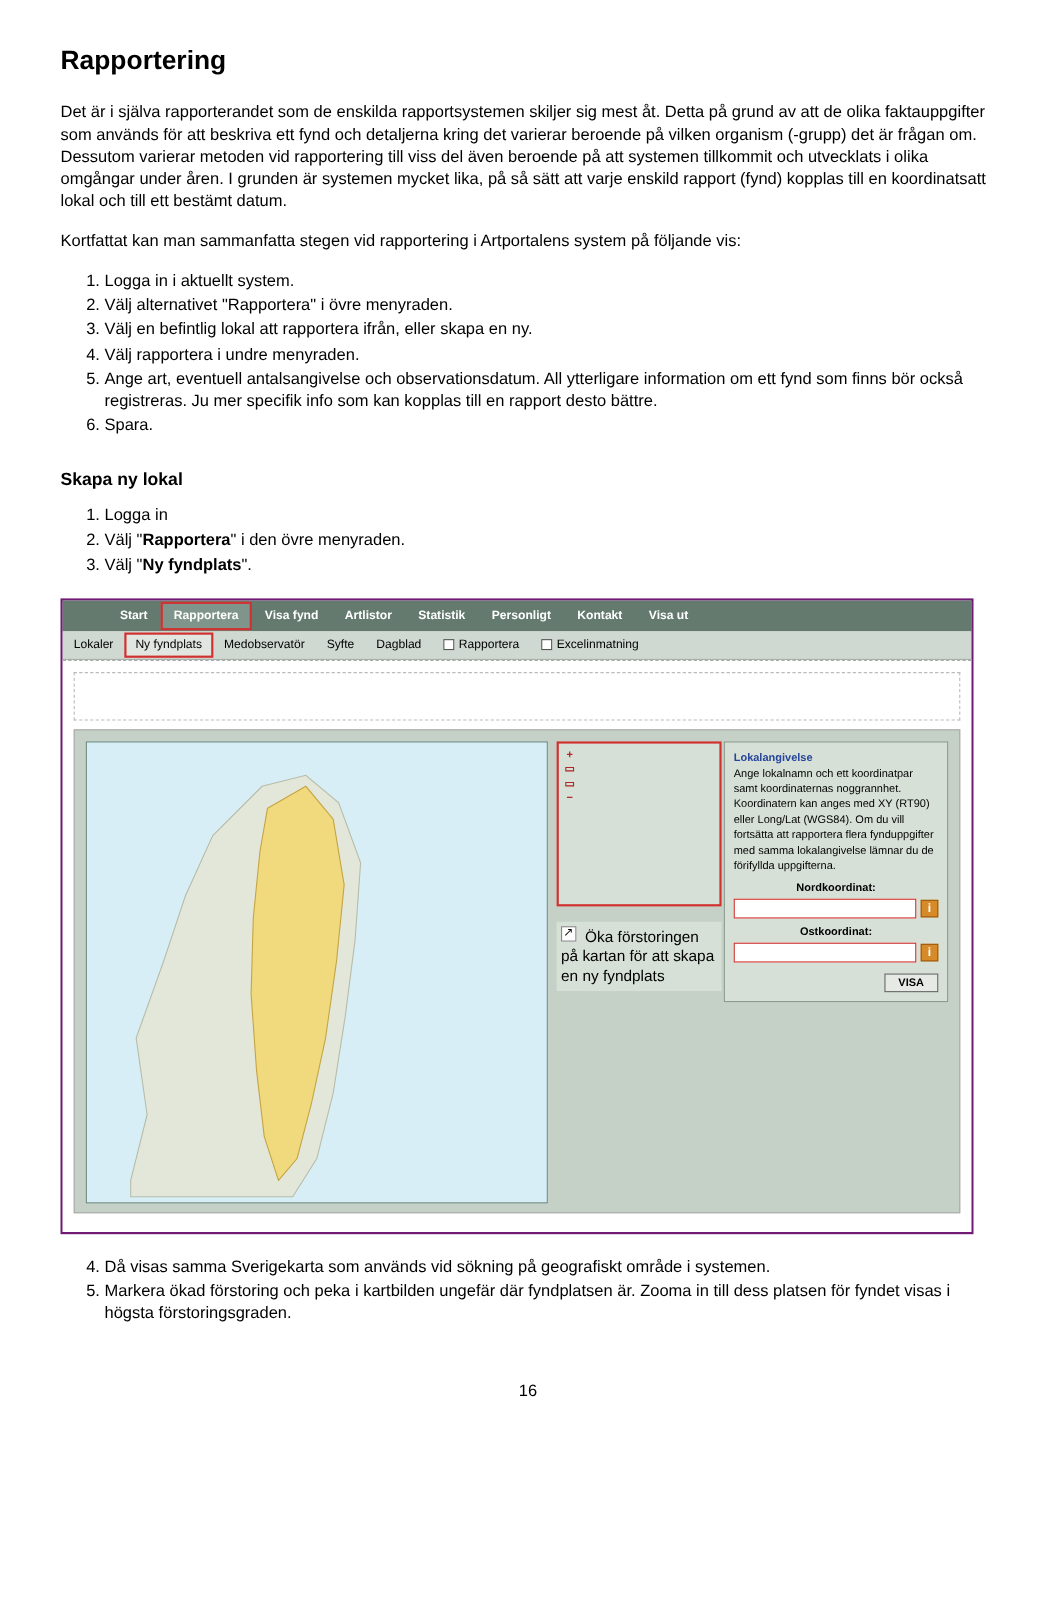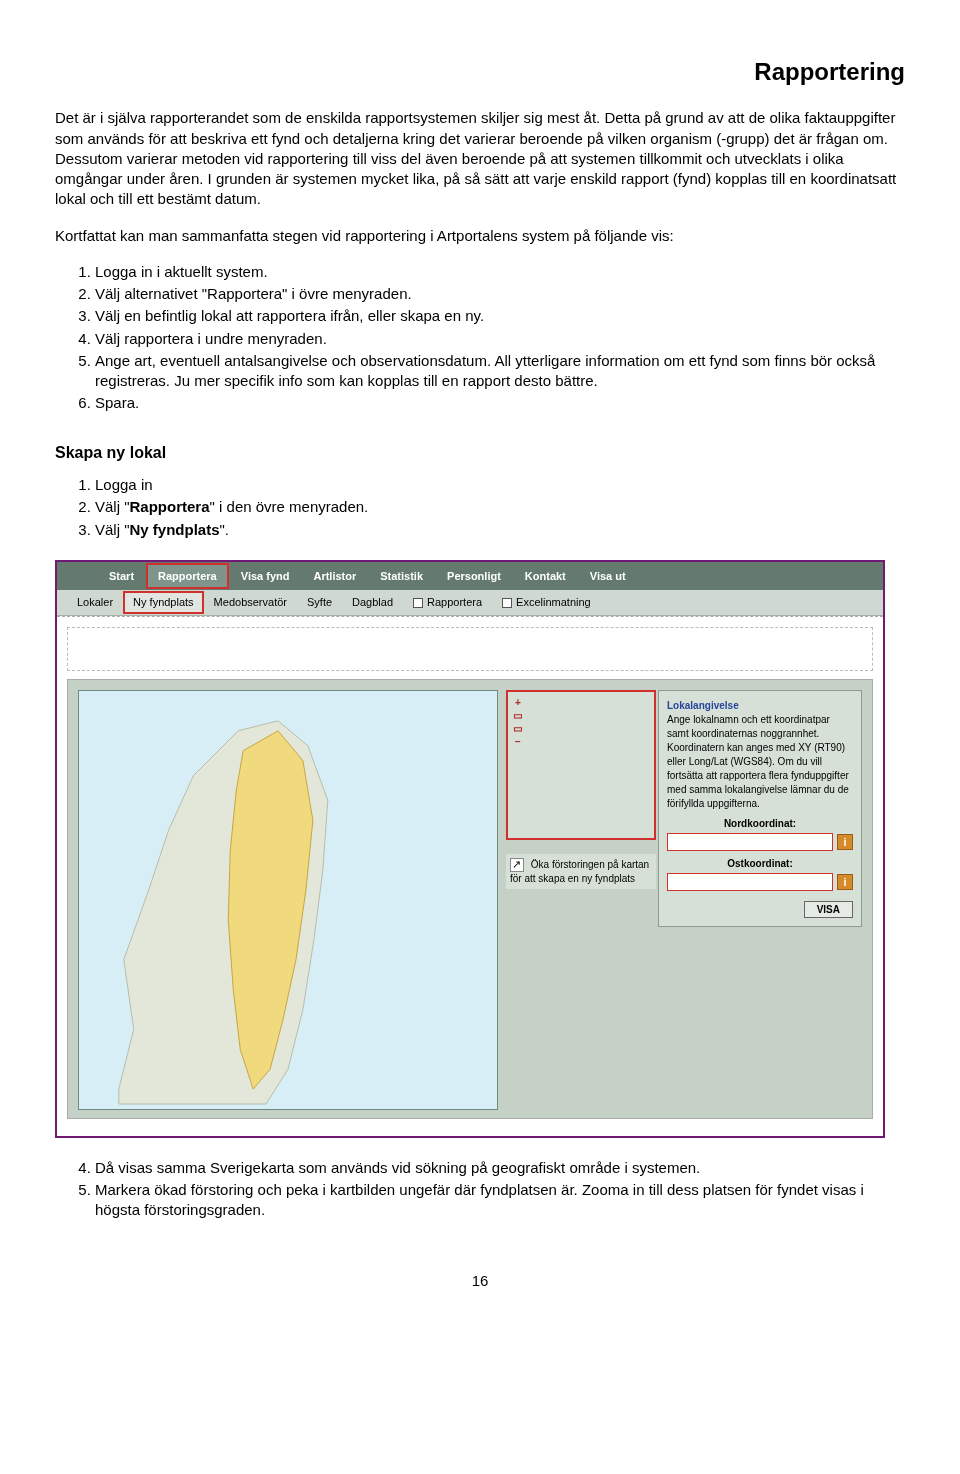--- a/index.html
+++ b/index.html
@@ -6,21 +6,21 @@
   body {
     margin: 0;
     font-family: Arial, Helvetica, sans-serif;
     background: #fff;
     color: #000;
     padding: 40px 55px;
     width: 960px;
     font-size: 15px;
     line-height: 1.35;
   }
-  h1 { font-size: 24px; font-weight: bold; margin: 16px 0 20px 0; text-align: right; }
+  h1 { font-size: 24px; font-weight: bold; margin: 0 0 20px 0; }
   h2 { font-size: 16px; font-weight: bold; margin: 28px 0 12px 0; }
   p { margin: 0 0 16px 0; }
   ol { margin: 0 0 20px 0; padding-left: 40px; }
   ol li { margin: 2px 0; }
 
   
   .shot {
     border: 2px solid #701a75;
     width: 830px;
     margin: 10px 0 20px 0;
@@ -44,21 +44,20 @@
   .navtop .sel {
     background: #7f948a;
     border: 2px solid #d0302e;
     padding: 4px 10px;
   }
   .subnav {
     background: #cfd9d1;
     display: flex;
     align-items: center;
     height: 26px;
-    padding-left: 10px;
     border-bottom: 1px solid #a6b2a8;
     font-size: 11px;
   }
   .subnav .item { padding: 4px 10px; }
   .subnav .sel {
     border: 2px solid #d0302e;
     padding: 2px 8px;
     background: #e1e7e0;
   }
   .subnav .cb {
@@ -105,21 +104,21 @@
     line-height: 1.3;
   }
   .callout1 .ico {
     display: inline-block; width: 12px; text-align:center;
     font-weight: bold; color:#b02626;
   }
   .callout2 {
     position: absolute;
     top: 174px; left: 438px;
     width: 150px;
-    font-size: 10px;
+    font-size: 14px;
     line-height: 1.3;
     background: #d7e0d7;
     padding: 4px;
   }
   .callout2 .ico {
     display:inline-block; width:14px; height:14px; border:1px solid #888;
     background:#fff; vertical-align:top; margin-right:4px;
     position:relative;
   }
   .callout2 .ico::after{

